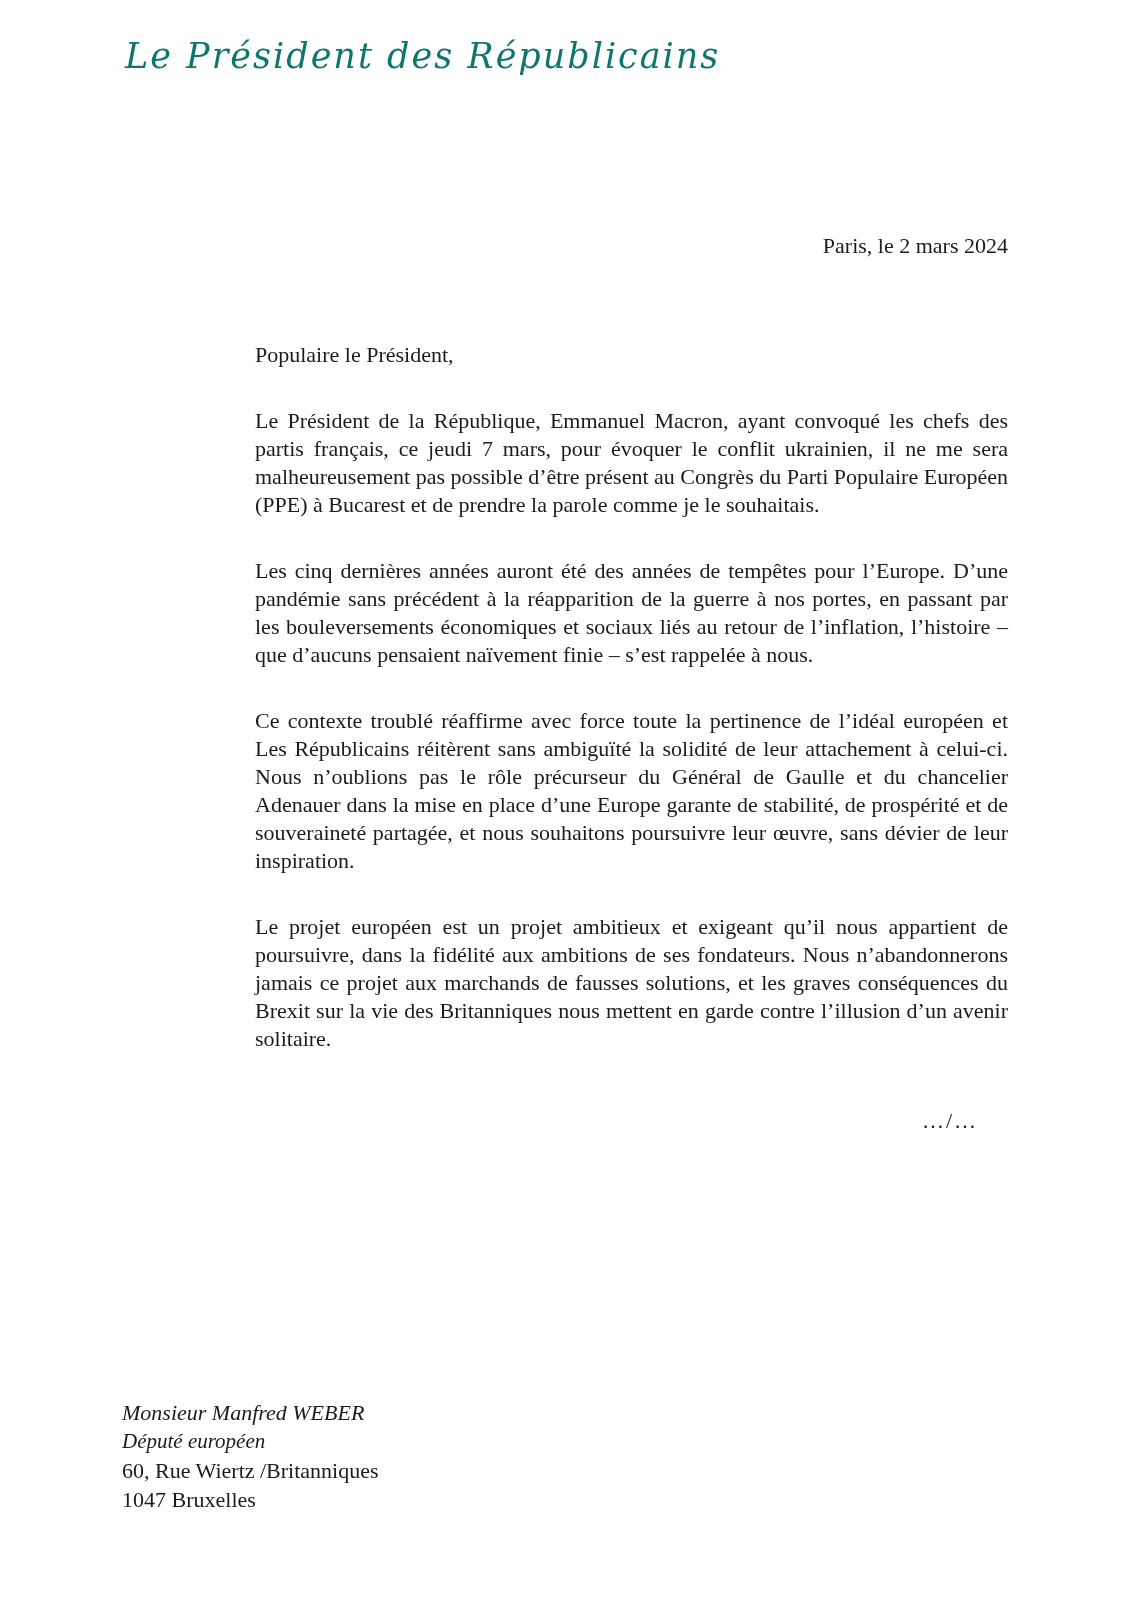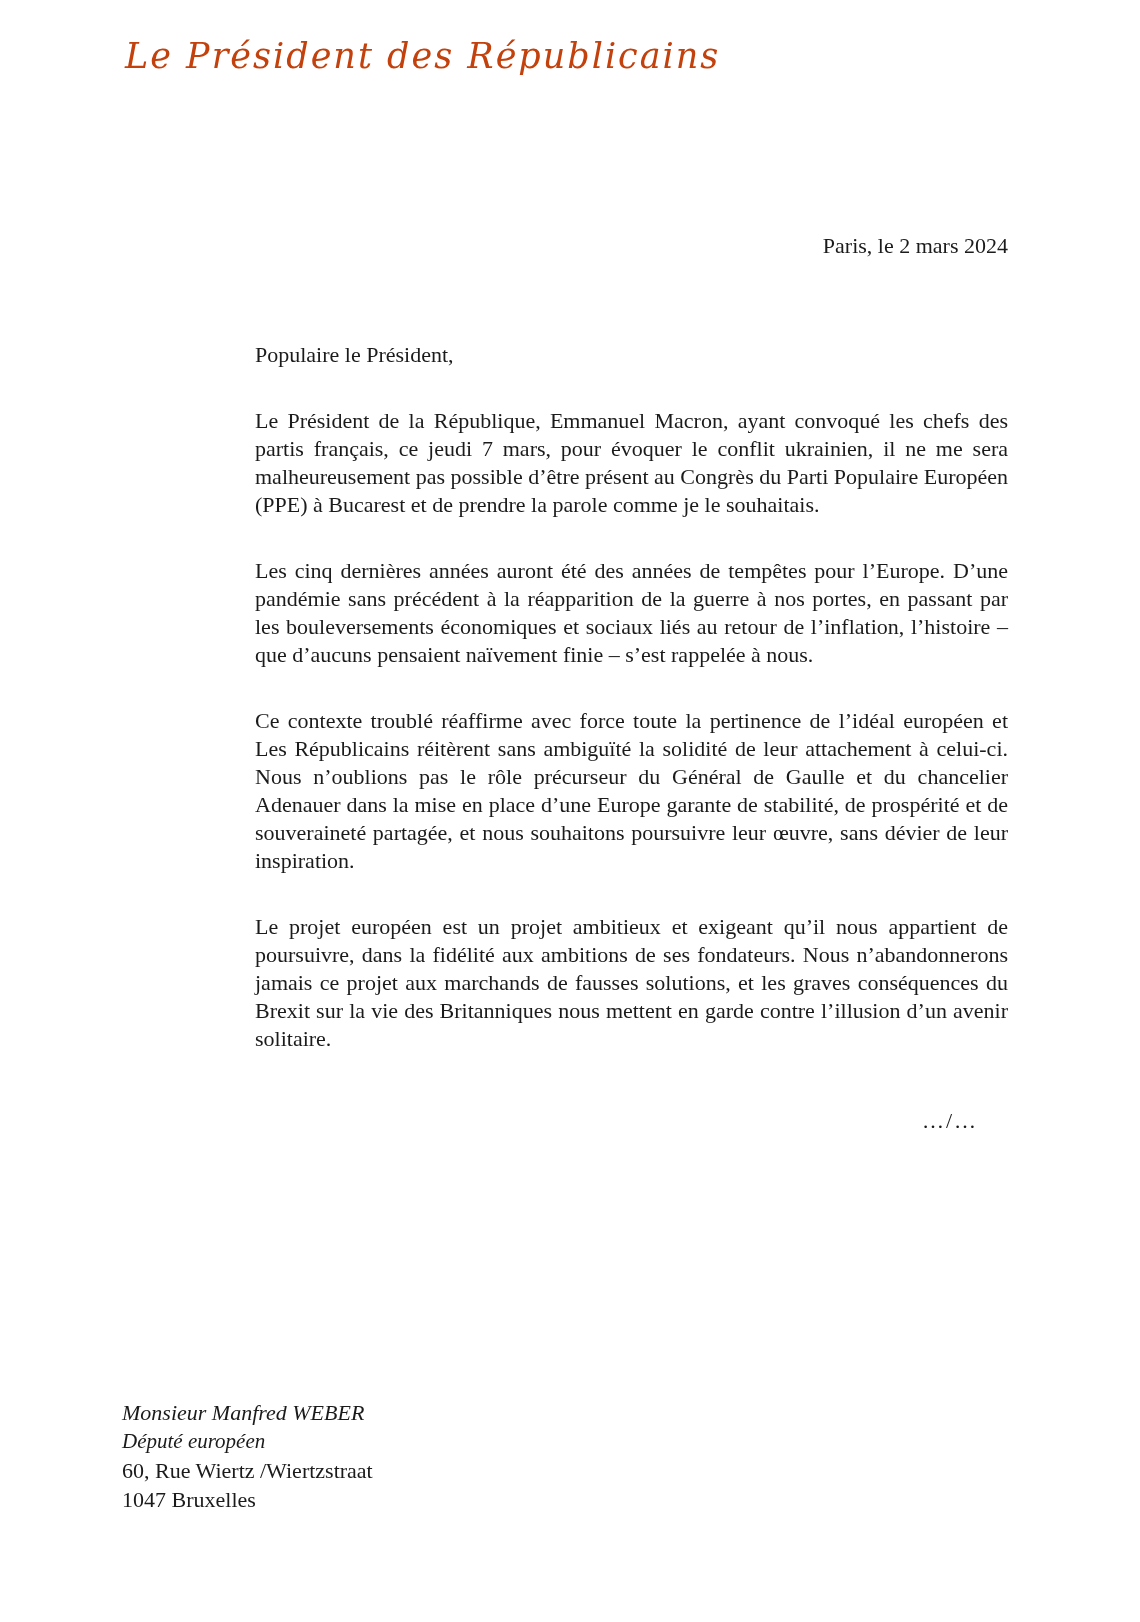--- a/index.html
+++ b/index.html
@@ -17,21 +17,21 @@
     overflow: hidden;
   }
   .letterhead {
     position: absolute;
     left: 125px;
     top: 36px;
     font-family: "DejaVu Serif", serif;
     font-style: italic;
     font-size: 35px;
     letter-spacing: 2px;
-    color: #c2410c;
+    color: #0f766e;
     white-space: nowrap;
   }
   .content {
     position: absolute;
     left: 255px;
     top: 0;
     width: 753px;
     font-size: 22px;
     line-height: 28px;
   }
@@ -91,17 +91,17 @@
       <p>Le projet européen est un projet ambitieux et exigeant qu’il nous appartient de poursuivre, dans la fidélité aux ambitions de ses fondateurs. Nous n’abandonnerons jamais ce projet aux marchands de fausses solutions, et les graves conséquences du Brexit sur la vie des Britanniques nous mettent en garde contre l’illusion d’un avenir solitaire.</p>
     </div>
 
     <div class="continuation">…/…</div>
 
   </div>
 
   <div class="recipient">
     <div class="name">Monsieur Manfred WEBER</div>
     <div class="role">Député européen</div>
-    <div class="address">60, Rue Wiertz /Wiertzstraat</div>
+    <div class="address">60, Rue Wiertz /Britanniques</div>
     <div class="address">1047 Bruxelles</div>
   </div>
 
 </div>
 
 </body></html>

